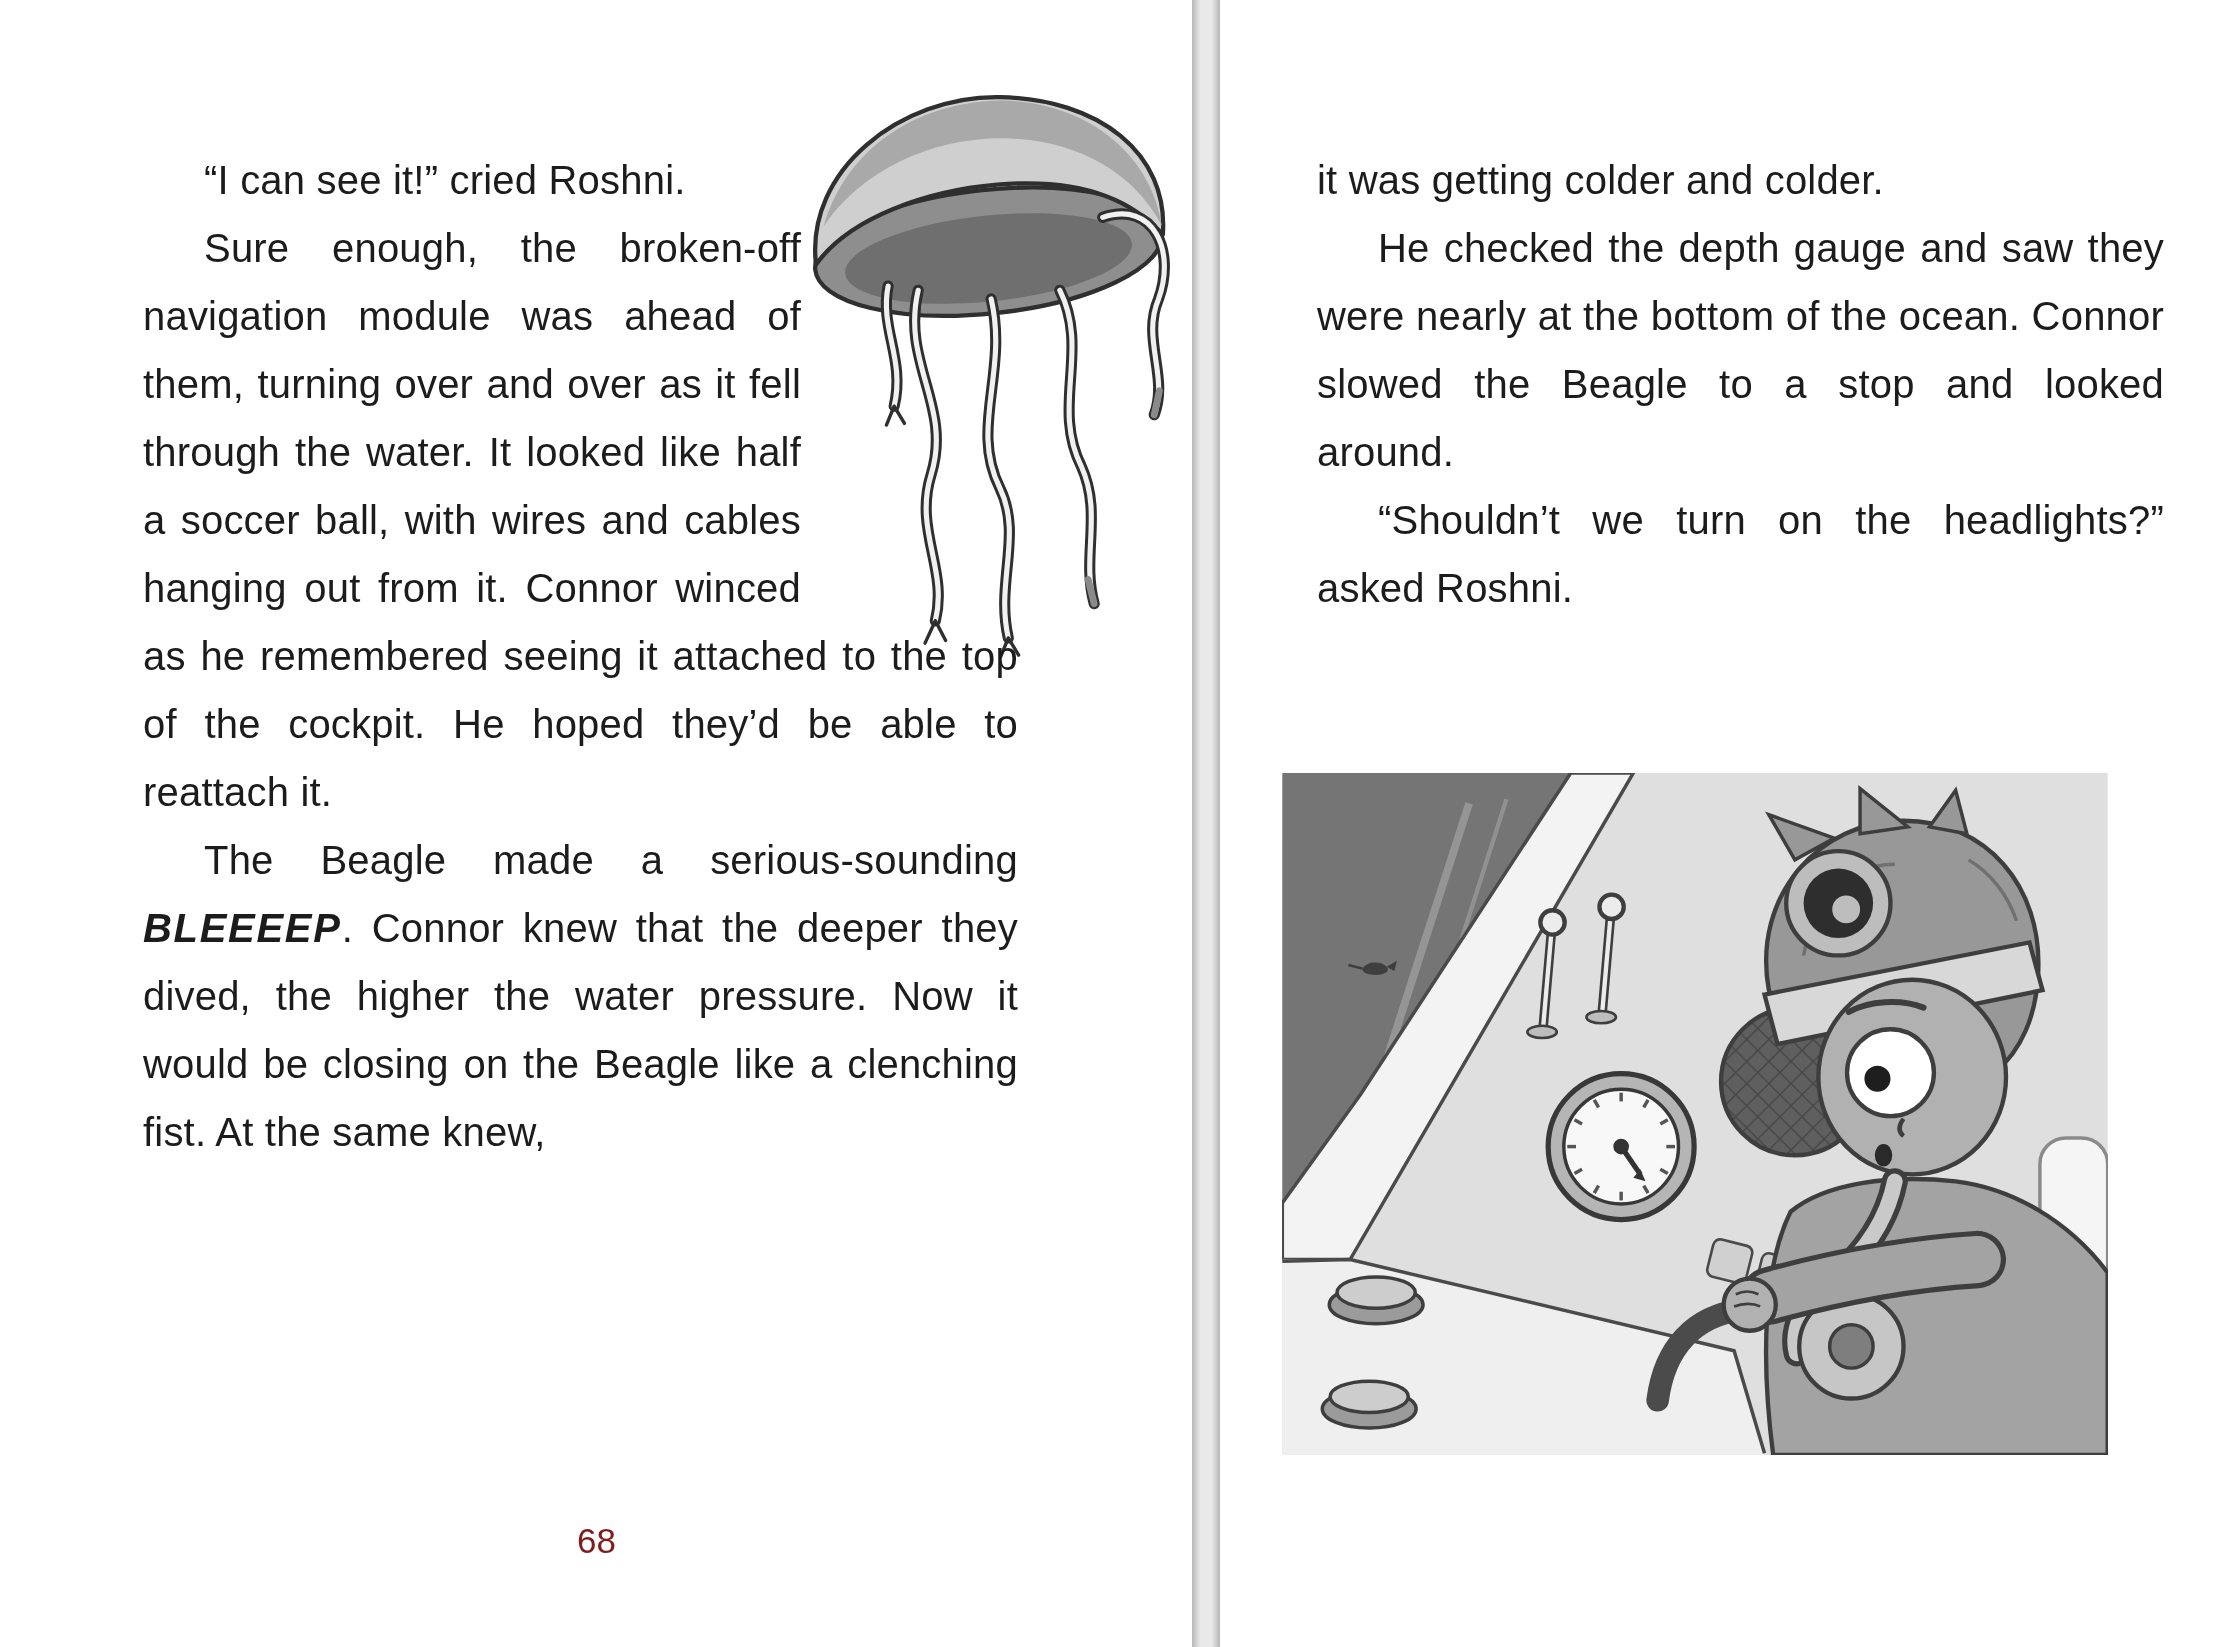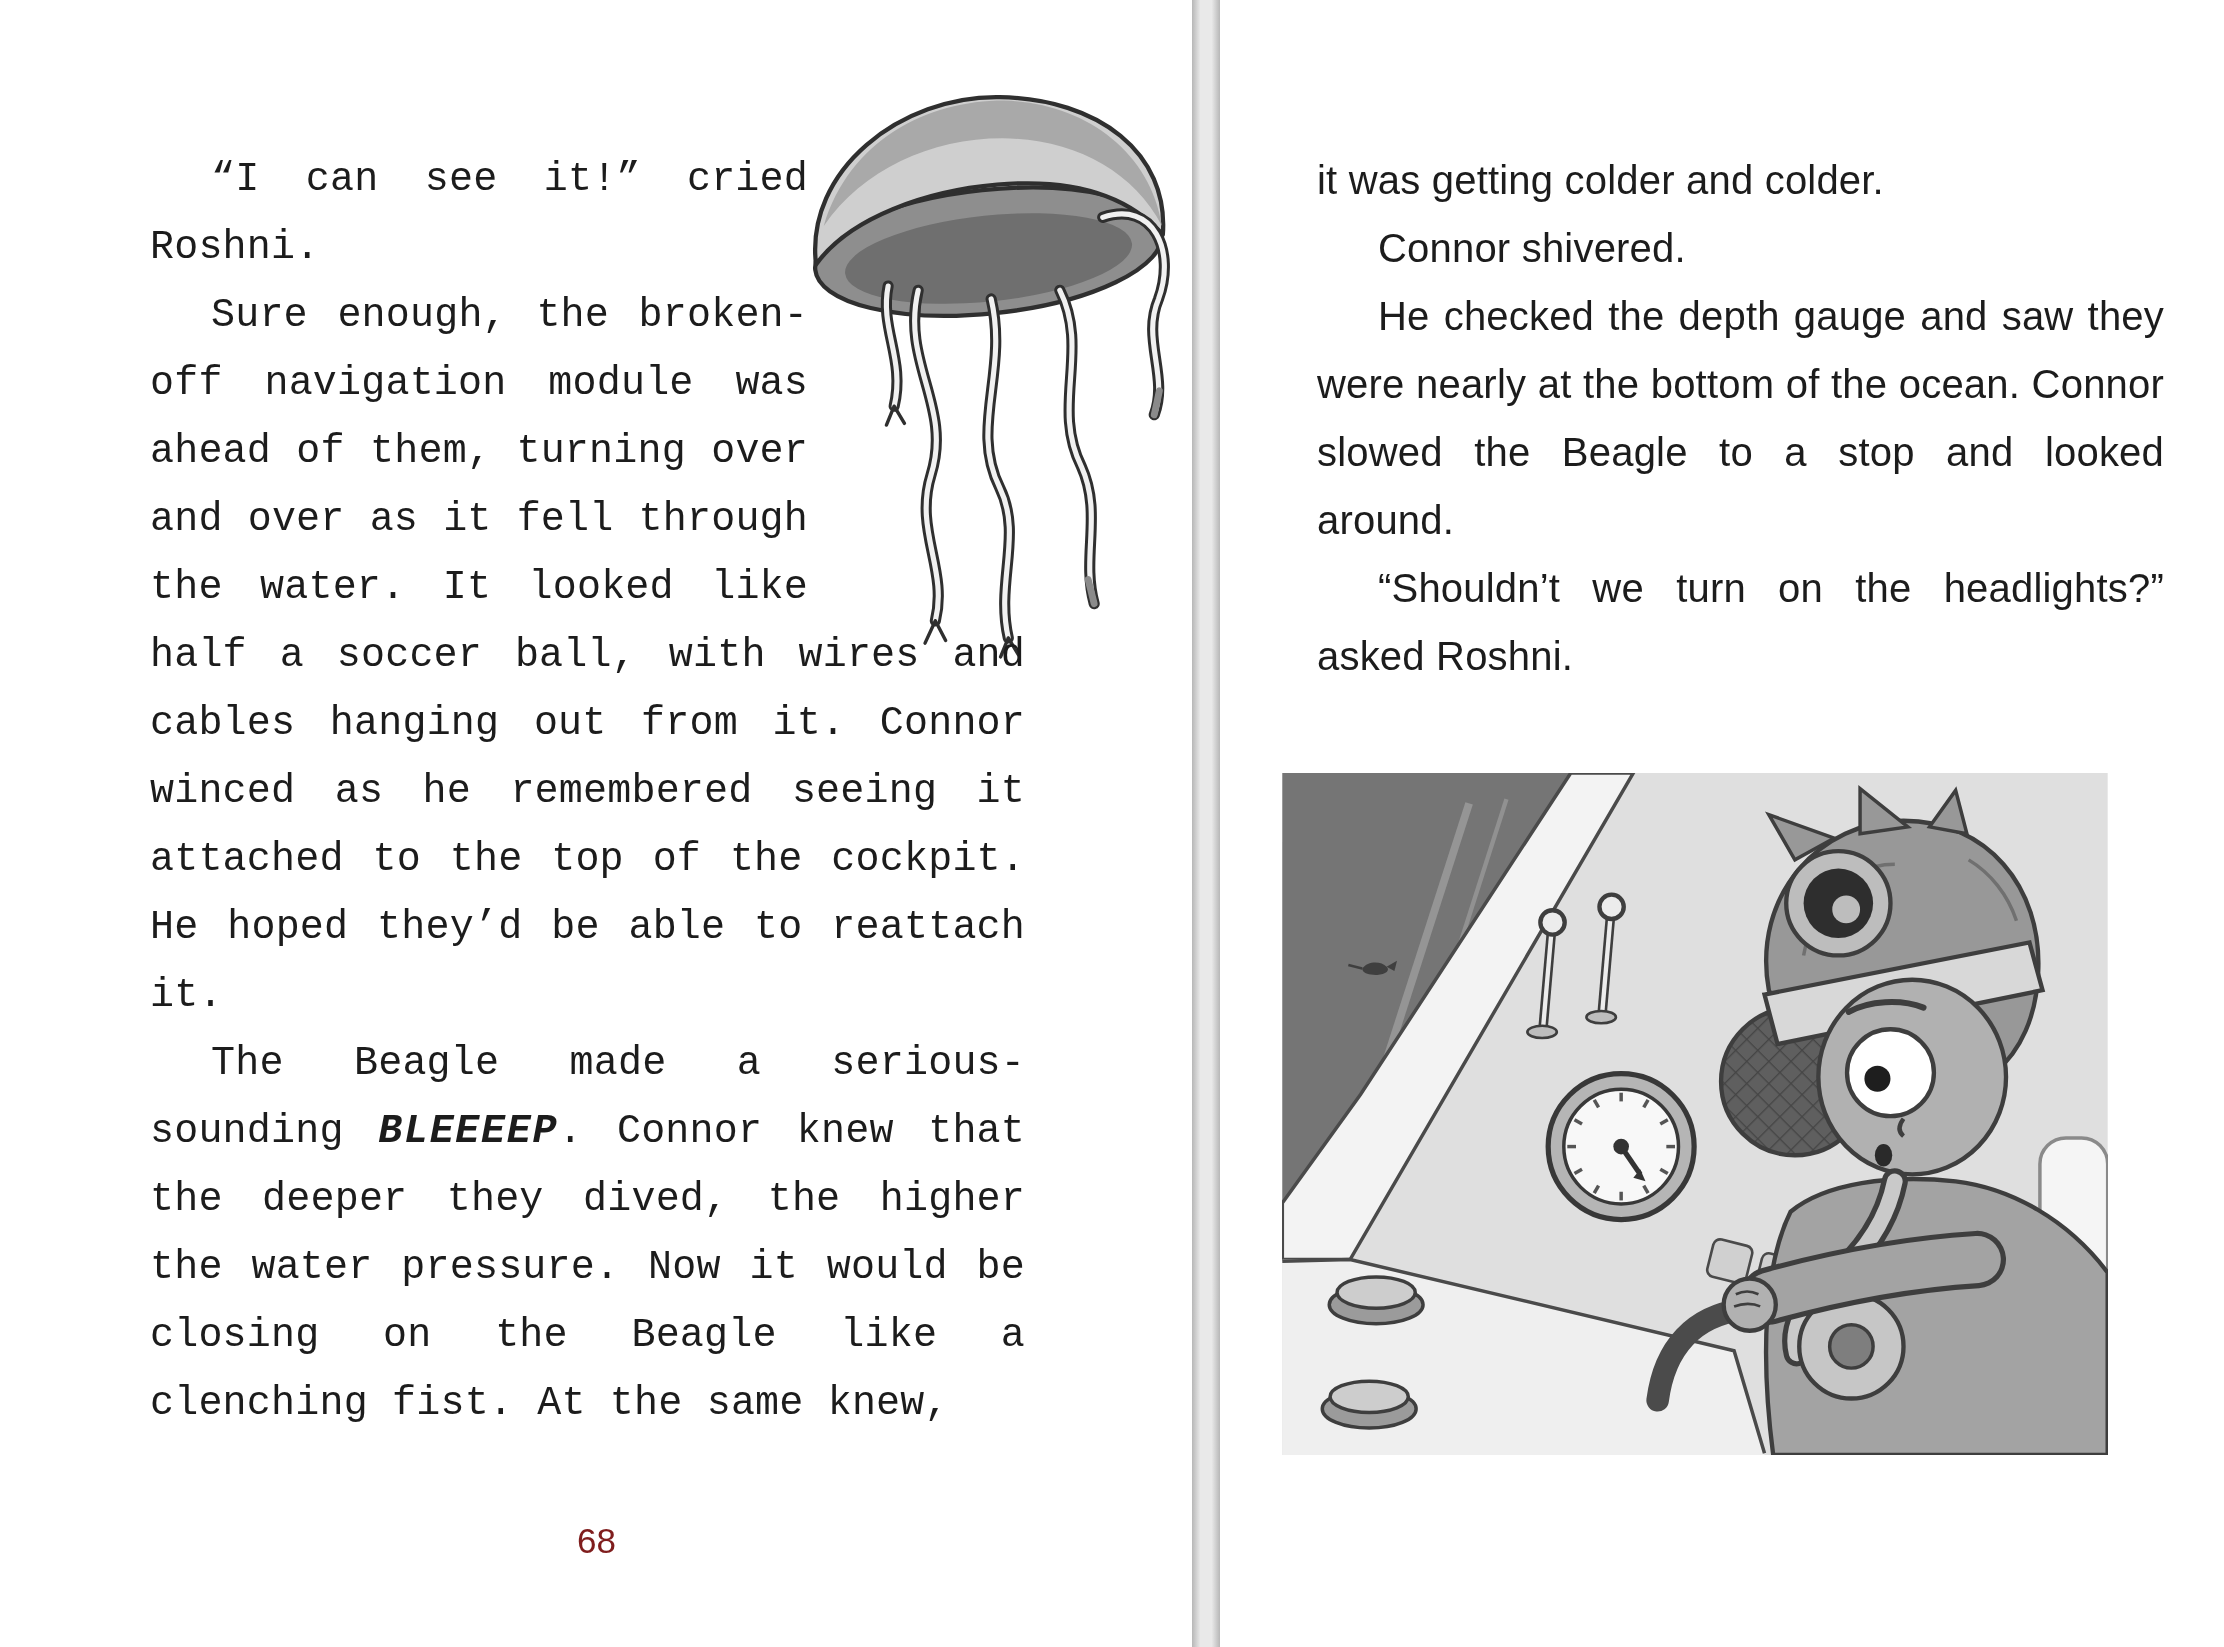--- a/index.html
+++ b/index.html
@@ -5,21 +5,21 @@
   html,body{margin:0;padding:0;}
   body{width:2225px;height:1648px;background:#ffffff;font-family:"Liberation Sans",sans-serif;}
   .spread{position:relative;width:2225px;height:1648px;overflow:hidden;background:#ffffff;}
   .page{position:absolute;top:0;height:1648px;background:#ffffff;}
   .page-left{left:0;width:1192px;}
   .page-right{left:1239px;width:1159px;}
   .gutter{position:absolute;top:0;left:1192px;width:28px;height:1648px;
           background:linear-gradient(to right,#b7b7b7 0,#e9e9e9 30%,#e9e9e9 70%,#b7b7b7 100%);}
   .bodytext{position:absolute;top:146px;font-size:40px;line-height:68px;color:#1c1c1c;
             text-align:justify;letter-spacing:0.2px;}
-  .col-left{left:150px;width:875px;font-family:Liberation Mono, monospace;}
+  .col-left{left:143px;width:875px;}
   .col-right{left:78px;width:847px;}
   .bodytext p{margin:0;}
   p.ind{text-indent:61px;}
   .illo-spacer{float:right;width:217px;height:475px;}
   .sfx{font-weight:bold;font-style:italic;letter-spacing:1.7px;}
   .pagenum{position:absolute;top:1521px;font-size:35px;color:#7f1d1d;text-align:center;}
   .pn-left{left:159px;width:875px;}
   .pn-right{left:78px;width:847px;}
   .illo{position:absolute;}
   .illo-module{left:798px;top:87px;width:382px;height:574px;}
@@ -70,21 +70,20 @@
 
     <div class="pagenum pn-left">68</div>
   </section>
 
   <div class="gutter"></div>
 
   <section class="page page-right">
 
     <div class="bodytext col-right">
       <p>it was getting colder and colder.</p>
-      <p class="ind">Connor shivered.</p>
       <p class="ind">He checked the depth gauge and saw they were nearly at the bottom of the ocean. Connor slowed the Beagle to a stop and looked around.</p>
       <p class="ind">“Shouldn’t we turn on the headlights?” asked Roshni.</p>
     </div>
 
     <svg class="illo illo-cockpit" viewBox="0 0 950 785" role="img">
       <defs>
         <pattern id="xhatch" width="18" height="18" patternUnits="userSpaceOnUse" patternTransform="rotate(45)">
           <rect width="18" height="18" fill="#5f5f5f"></rect>
           <line x1="0" y1="0" x2="18" y2="0" stroke="#454545" stroke-width="3"></line>
           <line x1="0" y1="0" x2="0" y2="18" stroke="#454545" stroke-width="3"></line>

